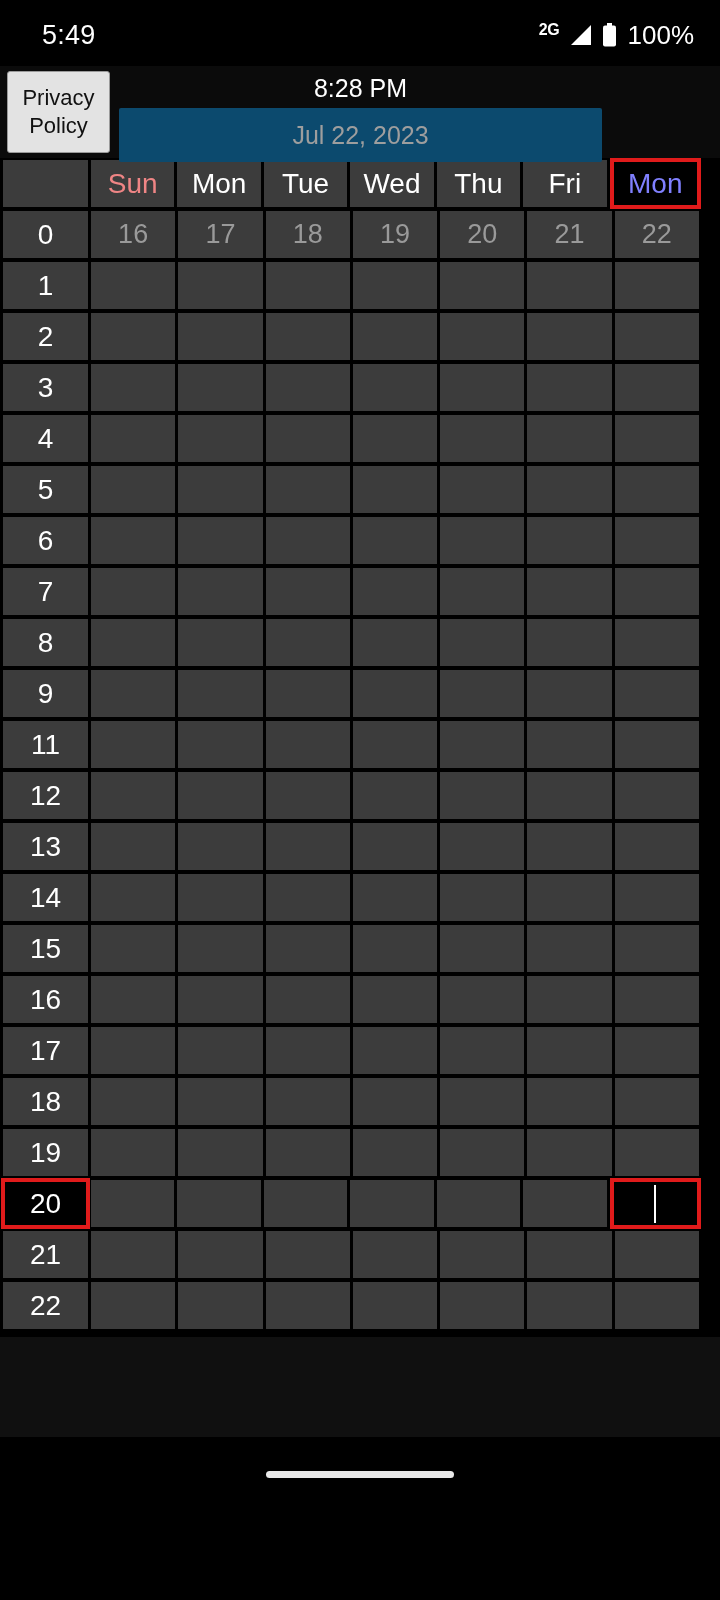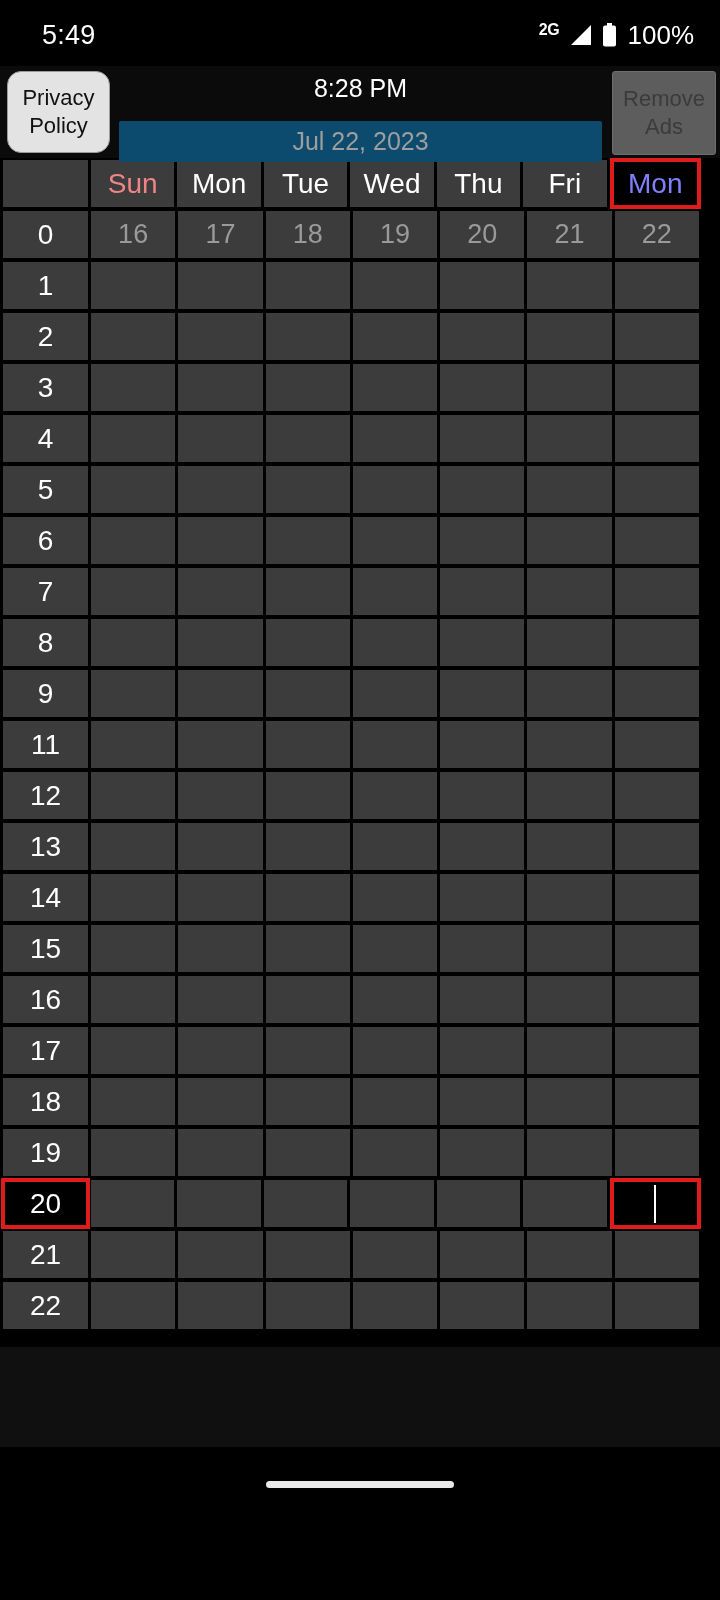--- a/index.html
+++ b/index.html
@@ -26,52 +26,52 @@
 
   
   #action-bar{
     height:92px; width:720px; background:#0b0b0b;
     position:relative;
   }
   #privacy-policy-btn{
     position:absolute; left:7px; top:5px;
     width:103px; height:82px;
     background:#e3e3e3; color:#111;
-    border:1px solid #9a9a9a; border-radius:14px;
+    border:1px solid #9a9a9a; border-radius:3px;
     font-size:22px; line-height:28px;
     display:flex; flex-direction:column; align-items:center; justify-content:center;
     text-align:center;
   }
   #remove-ads-btn{
     position:absolute; right:4px; top:5px;
     width:104px; height:84px;
     background:#5d5d5d; color:#3b3b3b;
     border:1px solid #6d6d6d; border-radius:3px;
     font-size:22px; line-height:28px;
     display:flex; flex-direction:column; align-items:center; justify-content:center;
     text-align:center;
   }
   #center-stack{
     position:absolute; left:119px; right:118px; top:0; bottom:0;
     display:flex; flex-direction:column; align-items:stretch;
   }
   #time-label{
     color:#fff; font-size:25px; text-align:center;
-    padding-top:8px; padding-bottom:18px;
+    padding-top:8px; padding-bottom:5px;
   }
   #date-field{
     flex:1; background:#0c4a6e; color:#9e9e9e;
     font-size:25px; display:flex; align-items:center; justify-content:center;
     border-radius:2px; margin-bottom:-4px;
   }
 
   
   #grid{
     width:650px; background:#000;
-    padding:0 18px 16px 0;
+    padding:0 18px 6px 0;
   }
   .grid-row{ display:flex; height:51px; width:702px; }
   .grid-row + .grid-row{ margin-top:0px; }
 
   .cell{
     background:#3c3c3c;
     margin:2px 3px 2px 0;
     display:flex; align-items:center; justify-content:center;
     color:#fff; font-size:28px;
   }
@@ -137,24 +137,20 @@
   <div id="privacy-policy-btn">
     <span>Privacy</span>
     <span>Policy</span>
   </div>
 
   <div id="center-stack">
     <div id="time-label">8:28 PM</div>
     <div id="date-field">Jul 22, 2023</div>
   </div>
 
-  <div id="remove-ads-btn">
-    <span>Remove</span>
-    <span>Ads</span>
-  </div>
 </div>
 
 <div id="grid">
 
   <div class="grid-row" id="header-row">
     <div class="cell rowlabel"></div>
     <div class="cell daycell dow-sun">Sun</div>
     <div class="cell daycell dow-default">Mon</div>
     <div class="cell daycell dow-default">Tue</div>
     <div class="cell daycell dow-default">Wed</div>

